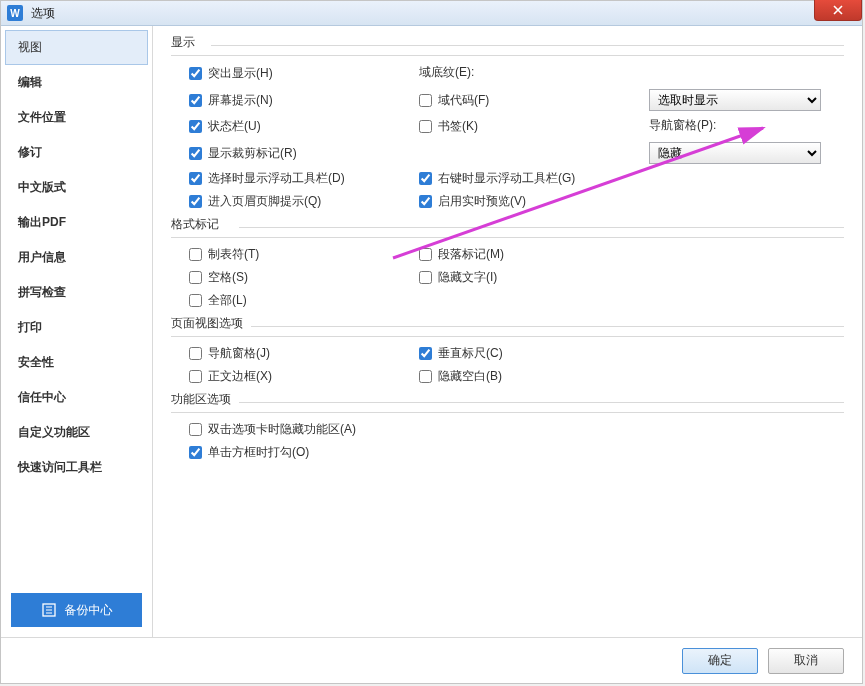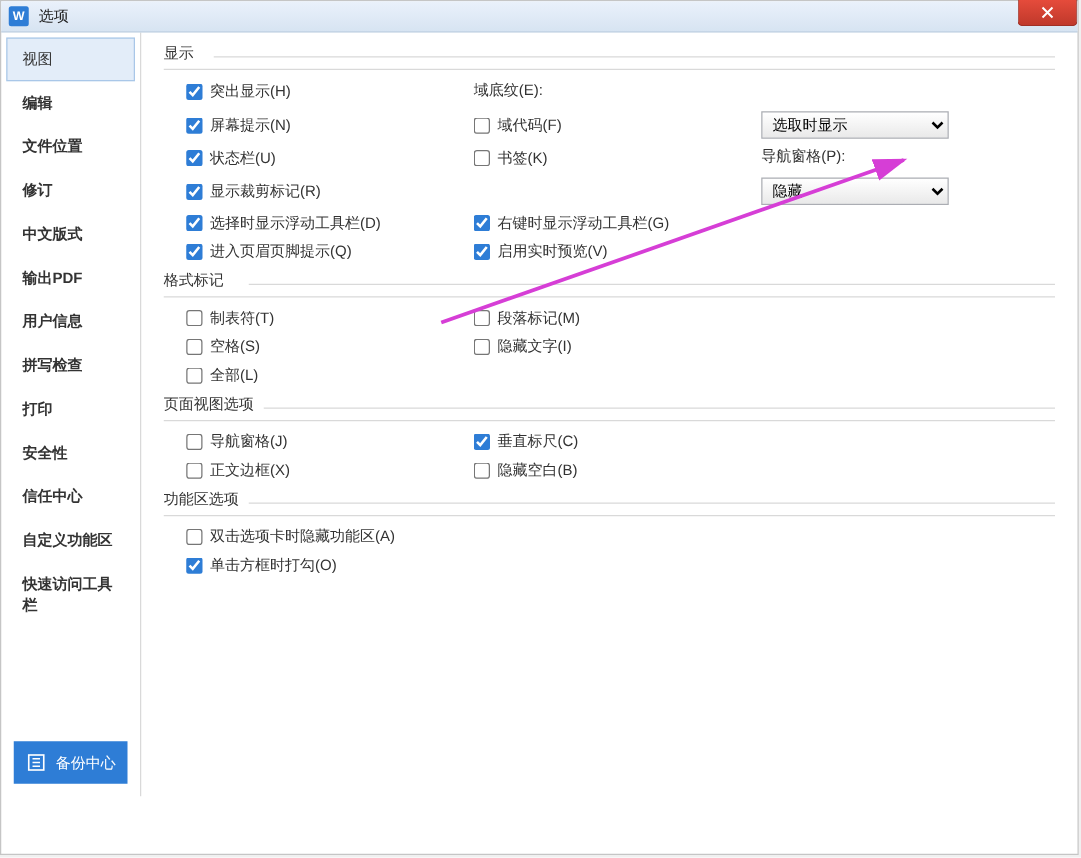--- a/index.html
+++ b/index.html
@@ -8,21 +8,21 @@
 .dialog { background: #fff; width: 863px; height: 684px; border: 1px solid #c5c5c5; position: absolute; top: 0; left: 0; }
 
 .titlebar { height: 25px; background: linear-gradient(#eaf1fb, #d7e4f2); border-bottom: 1px solid #b5c9de; display: flex; align-items: center; padding-left: 6px; position: relative; }
 .titlebar .app-icon { width: 16px; height: 16px; background: #2e7dd6; display: flex; align-items: center; justify-content: center; color: #fff; font-size: 10px; font-weight: bold; border-radius: 2px; }
 .titlebar .title-text { margin-left: 8px; color: #222; font-family: Liberation Mono, monospace; }
 .close-btn { position: absolute; right: 0; top: -2px; width: 48px; height: 22px; background: linear-gradient(#e74c3c, #c0392b); border: 1px solid #a03025; border-top: none; border-radius: 0 0 4px 4px; display: flex; align-items: center; justify-content: center; color: #fff; cursor: pointer; }
 .close-btn svg { width: 10px; height: 10px; }
 
 .body { display: flex; height: calc(100% - 25px - 46px); }
 
-.sidebar { width: 112px; border-right: 1px solid #d9d9d9; display: flex; flex-direction: column; padding: 4px; }
+.sidebar { width: 152px; border-right: 1px solid #d9d9d9; display: flex; flex-direction: column; padding: 4px; }
 .sidebar-items { flex: 1; }
 .sidebar-item { padding: 8px 12px; cursor: pointer; color: #333; }
 .sidebar-item.active { background: #e3edf9; border: 1px solid #a9c7e8; }
 .sidebar-item:not(.active) { border: 1px solid transparent; font-weight: bold; }
 
 .backup-btn { margin: 6px; height: 34px; background: #2e7dd6; color: #fff; display: flex; align-items: center; justify-content: center; gap: 8px; cursor: pointer; }
 .backup-btn svg { width: 16px; height: 16px; }
 
 .content { flex: 1; padding: 2px 18px; overflow: auto; position: relative; }
 
@@ -37,21 +37,21 @@
 .row { display: flex; margin-left: 18px; margin-bottom: 6px; align-items: center; }
 .col1 { width: 230px; display: flex; align-items: center; }
 .col2 { width: 230px; display: flex; align-items: center; }
 .col3 { flex: 1; display: flex; flex-direction: column; gap: 4px; }
 
 label.cb { display: flex; align-items: center; gap: 6px; color: #333; cursor: pointer; }
 label.cb.disabled { color: #a0a0a0; }
 input[type=checkbox] { width: 13px; height: 13px; accent-color: #2e7dd6; }
 
 .field-label { color: #333; margin-bottom: 2px; }
-select.combo { width: 150px; height: 22px; border: 1px solid #abadb3; background: linear-gradient(#fff, #e9e9e9); padding-left: 4px; }
+select.combo { width: 172px; height: 22px; border: 1px solid #abadb3; background: linear-gradient(#fff, #e9e9e9); padding-left: 4px; }
 
 .footer { height: 46px; border-top: 1px solid #d9d9d9; display: flex; align-items: center; justify-content: flex-end; padding-right: 18px; gap: 10px; }
 .btn { min-width: 76px; height: 26px; border: 1px solid #acacac; background: linear-gradient(#fdfdfd, #e6e6e6); cursor: pointer; color: #333; border-radius: 2px; }
 .btn.primary { border: 1px solid #4a90d9; background: linear-gradient(#eaf3fc, #cfe4f7); }
 
 .arrow { position: absolute; pointer-events: none; }
 </style>
 </head>
 <body>
 
@@ -274,14 +274,18 @@
             <marker id="ah" markerWidth="10" markerHeight="10" refX="8" refY="3" orient="auto">
               <path d="M0,0 L0,6 L9,3 z" fill="#d63ed6"></path>
             </marker>
           </defs>
         <line x1="10" y1="140" x2="380" y2="10" stroke="#d63ed6" stroke-width="3" marker-end="url(#ah)"></line>
       </svg>
 
     </div>
   </div>
 
+  <div class="footer">
+    <button class="btn primary">确定</button>
+    <button class="btn">取消</button>
+  </div>
 
 </div>
 
 </body></html>

